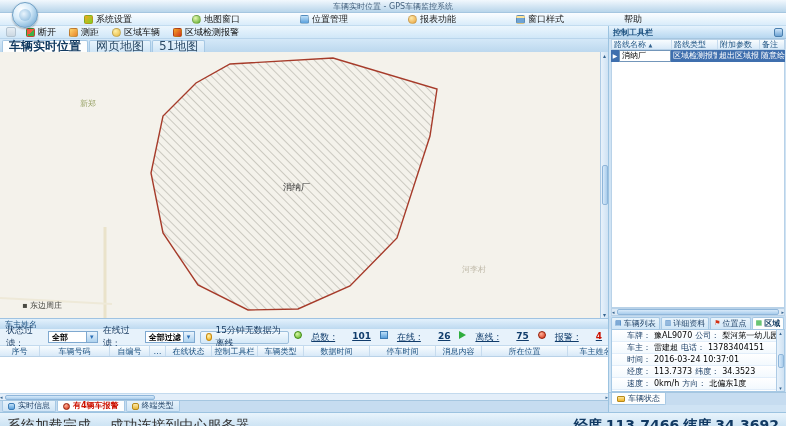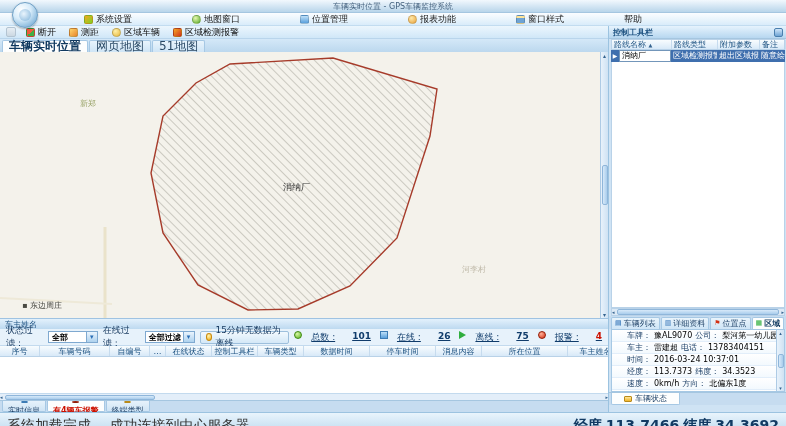--- a/index.html
+++ b/index.html
@@ -73,21 +73,21 @@
   .dp-th { flex:none; height:11px; line-height:11px; font-size:8px; text-align:center;
     border-right:1px solid #c6dbee; overflow:hidden; white-space:nowrap; }
   .dp-body { position:absolute; top:357px; left:0; width:608px; height:36px; background:#fff; }
   .dp-hscroll { position:absolute; top:393px; left:0; width:608px; height:7px; background:#e3eef9;
     border-top:1px solid #c3daee; display:flex; align-items:center; font-size:5px; color:#35638f; }
   .hthumb { width:150px; height:5px; margin:0 2px; background:linear-gradient(#d7e9f9,#a9cdec); border:1px solid #8fb6da; border-radius:2px; }
 
   .bottom-tabs { position:absolute; top:400px; left:0; width:608px; height:12px; background:#c6dcf0;
     border-top:1px solid #a5c6e0; display:flex; gap:1px; padding-left:2px; align-items:flex-start; }
   .btab { height:11px; line-height:10px; padding:0 5px; font-size:8px; color:#23456a; display:flex; align-items:center; gap:3px;
-    background:linear-gradient(#e6f2fb,#cfe4f5); border:1px solid #a6c8e4; border-top:none; border-radius:0 0 2px 2px;flex-direction:column; }
+    background:linear-gradient(#e6f2fb,#cfe4f5); border:1px solid #a6c8e4; border-top:none; border-radius:0 0 2px 2px; }
   .btab.active { background:#fdfefe; }
   .btab.alarm { color:#cc1100; font-weight:bold; }
   .bt-icon { width:7px; height:7px; border-radius:2px; }
   .bi-info { background:linear-gradient(#bfe0f8,#5aa0dc); border:1px solid #3d7cb5; }
   .bi-alarm { border-radius:50%; background:radial-gradient(circle at 35% 30%,#ffb199,#d42f12); border:1px solid #931c06; }
   .bi-msg { background:linear-gradient(#fde9a8,#e8b83c); border:1px solid #b88a1a; }
 
   
   .rpanel { position:absolute; top:26px; left:608px; width:178px; height:386px; background:#cfe3f4; border-left:1px solid #9cc3e0; }
   .cp-header { position:absolute; top:0; left:0; width:178px; height:13px;
@@ -119,21 +119,21 @@
   .ip-row { height:12px; display:flex; align-items:center; gap:3px; padding-left:15px; border-bottom:1px solid #e2eefa;
     background:linear-gradient(#ffffff,#f3f9fe); width:166px; }
   .ip-l { color:#1c3f66; white-space:nowrap; font-size:8px; }
   .ip-v { color:#000; white-space:nowrap; font-size:8px; }
   .ip-vscroll { position:absolute; top:0; right:0; width:8px; height:61px; background:linear-gradient(90deg,#e8f2fb,#cfe2f3);
     border-left:1px solid #aecbe5; display:flex; flex-direction:column; justify-content:space-between; align-items:center; font-size:5px; color:#35638f; }
   .ip-vthumb { width:6px; height:14px; background:linear-gradient(90deg,#d7e9f9,#a9cdec); border:1px solid #8fb6da; border-radius:2px; }
 
   .vs-tabs { position:absolute; top:366px; left:0; width:178px; height:13px; background:#c6dcf0; border-top:1px solid #a5c6e0;
     display:flex; padding-left:2px; align-items:flex-start; }
-  .vs-tab { height:12px; line-height:11px; padding:0 12px; font-size:8px; color:#23456a; display:flex; align-items:center; gap:3px;
+  .vs-tab { height:12px; line-height:11px; padding:0 5px; font-size:8px; color:#23456a; display:flex; align-items:center; gap:3px;
     background:#fdfefe; border:1px solid #a6c8e4; border-top:none; border-radius:0 0 2px 2px; }
   .vs-icon { width:8px; height:6px; background:linear-gradient(#ffe69a,#f0b428); border:1px solid #b88a1a; border-radius:1px; }
 
   
   .statusbar { position:absolute; top:412px; left:0; width:786px; height:26px;
     background:linear-gradient(#e9f4fc,#b3d4ec); border-top:1px solid #9cc3e0;
     display:flex; align-items:center; padding:0 7px; color:#333; font-size:14px; }
   .sb-right { margin-left:auto; display:flex; gap:4px; color:#123a63; font-weight:bold; }
 </style>
 </head>

